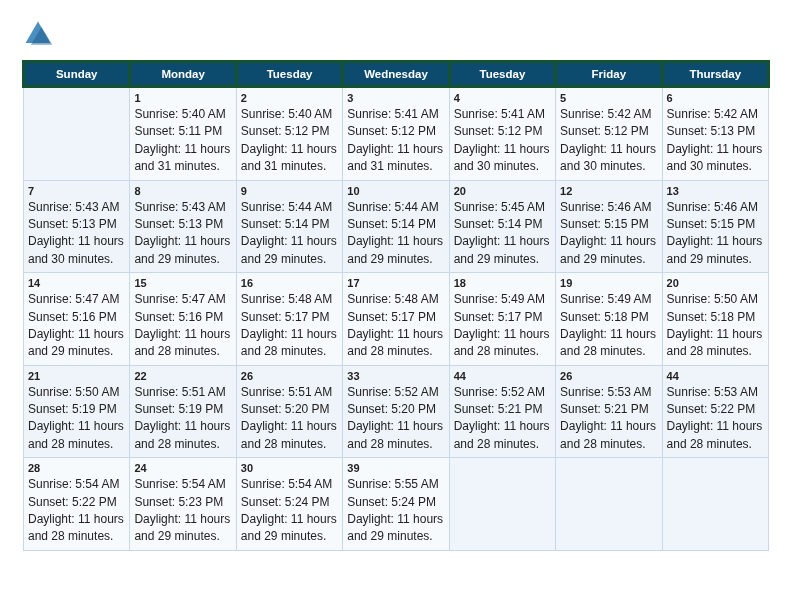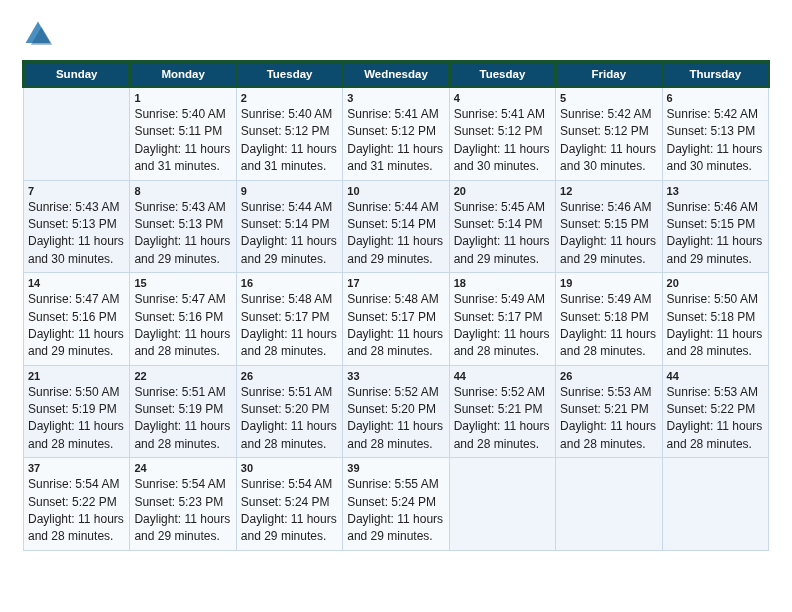--- a/index.html
+++ b/index.html
@@ -241,21 +241,21 @@
             <span class="day-num">26</span>
             <div class="day-info">Sunrise: 5:53 AM<br>Sunset: 5:21 PM<br>Daylight: 11 hours and 28 minutes.</div>
           </td>
           <td>
             <span class="day-num">44</span>
             <div class="day-info">Sunrise: 5:53 AM<br>Sunset: 5:22 PM<br>Daylight: 11 hours and 28 minutes.</div>
           </td>
         </tr>
         <tr>
           <td>
-            <span class="day-num">37</span>
+            <span class="day-num">28</span>
             <div class="day-info">Sunrise: 5:54 AM<br>Sunset: 5:22 PM<br>Daylight: 11 hours and 28 minutes.</div>
           </td>
           <td>
             <span class="day-num">24</span>
             <div class="day-info">Sunrise: 5:54 AM<br>Sunset: 5:23 PM<br>Daylight: 11 hours and 29 minutes.</div>
           </td>
           <td>
             <span class="day-num">30</span>
             <div class="day-info">Sunrise: 5:54 AM<br>Sunset: 5:24 PM<br>Daylight: 11 hours and 29 minutes.</div>
           </td>

